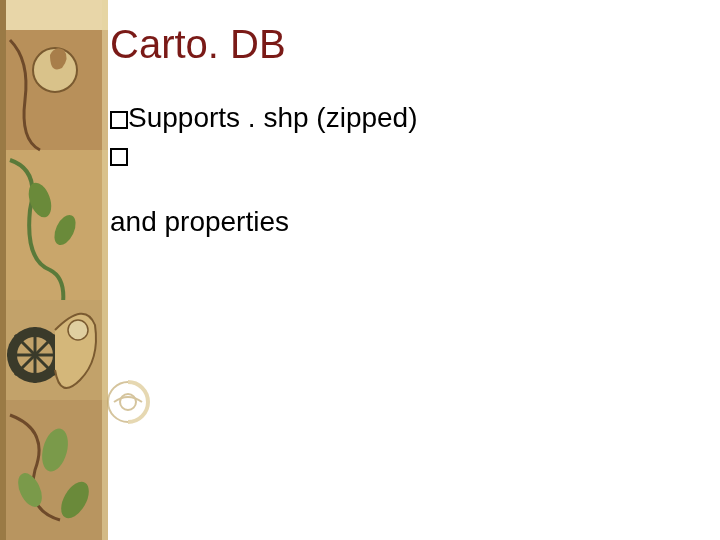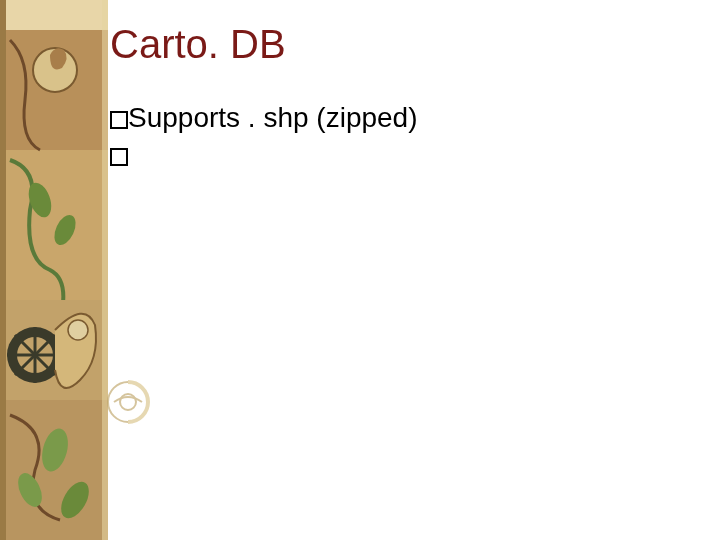--- a/index.html
+++ b/index.html
@@ -112,20 +112,23 @@
     <div class="group">
       <span class="bullet-line">
         <span class="square"></span><span>Supports . shp (zipped)</span>
       </span>
       <span class="bullet-line">
         <span class="square"></span>
       </span>
     </div>
 
     <div class="group">
+      <span class="bullet-line">
+        <span>and properties</span>
+      </span>
     </div>
 
   </div>
 
   <div class="corner-deco">
     <svg width="56" height="56" viewBox="0 0 56 56">
       <circle cx="28" cy="28" r="20" fill="none" stroke="#bfa66a" stroke-width="2"></circle>
       <path d="M28,8 a20,20 0 0 1 0,40" fill="none" stroke="#d9c48a" stroke-width="4"></path>
       <circle cx="28" cy="28" r="8" fill="none" stroke="#bfa66a" stroke-width="2"></circle>
       <path d="M14,28 q14,-10 28,0" fill="none" stroke="#bfa66a" stroke-width="2"></path>

